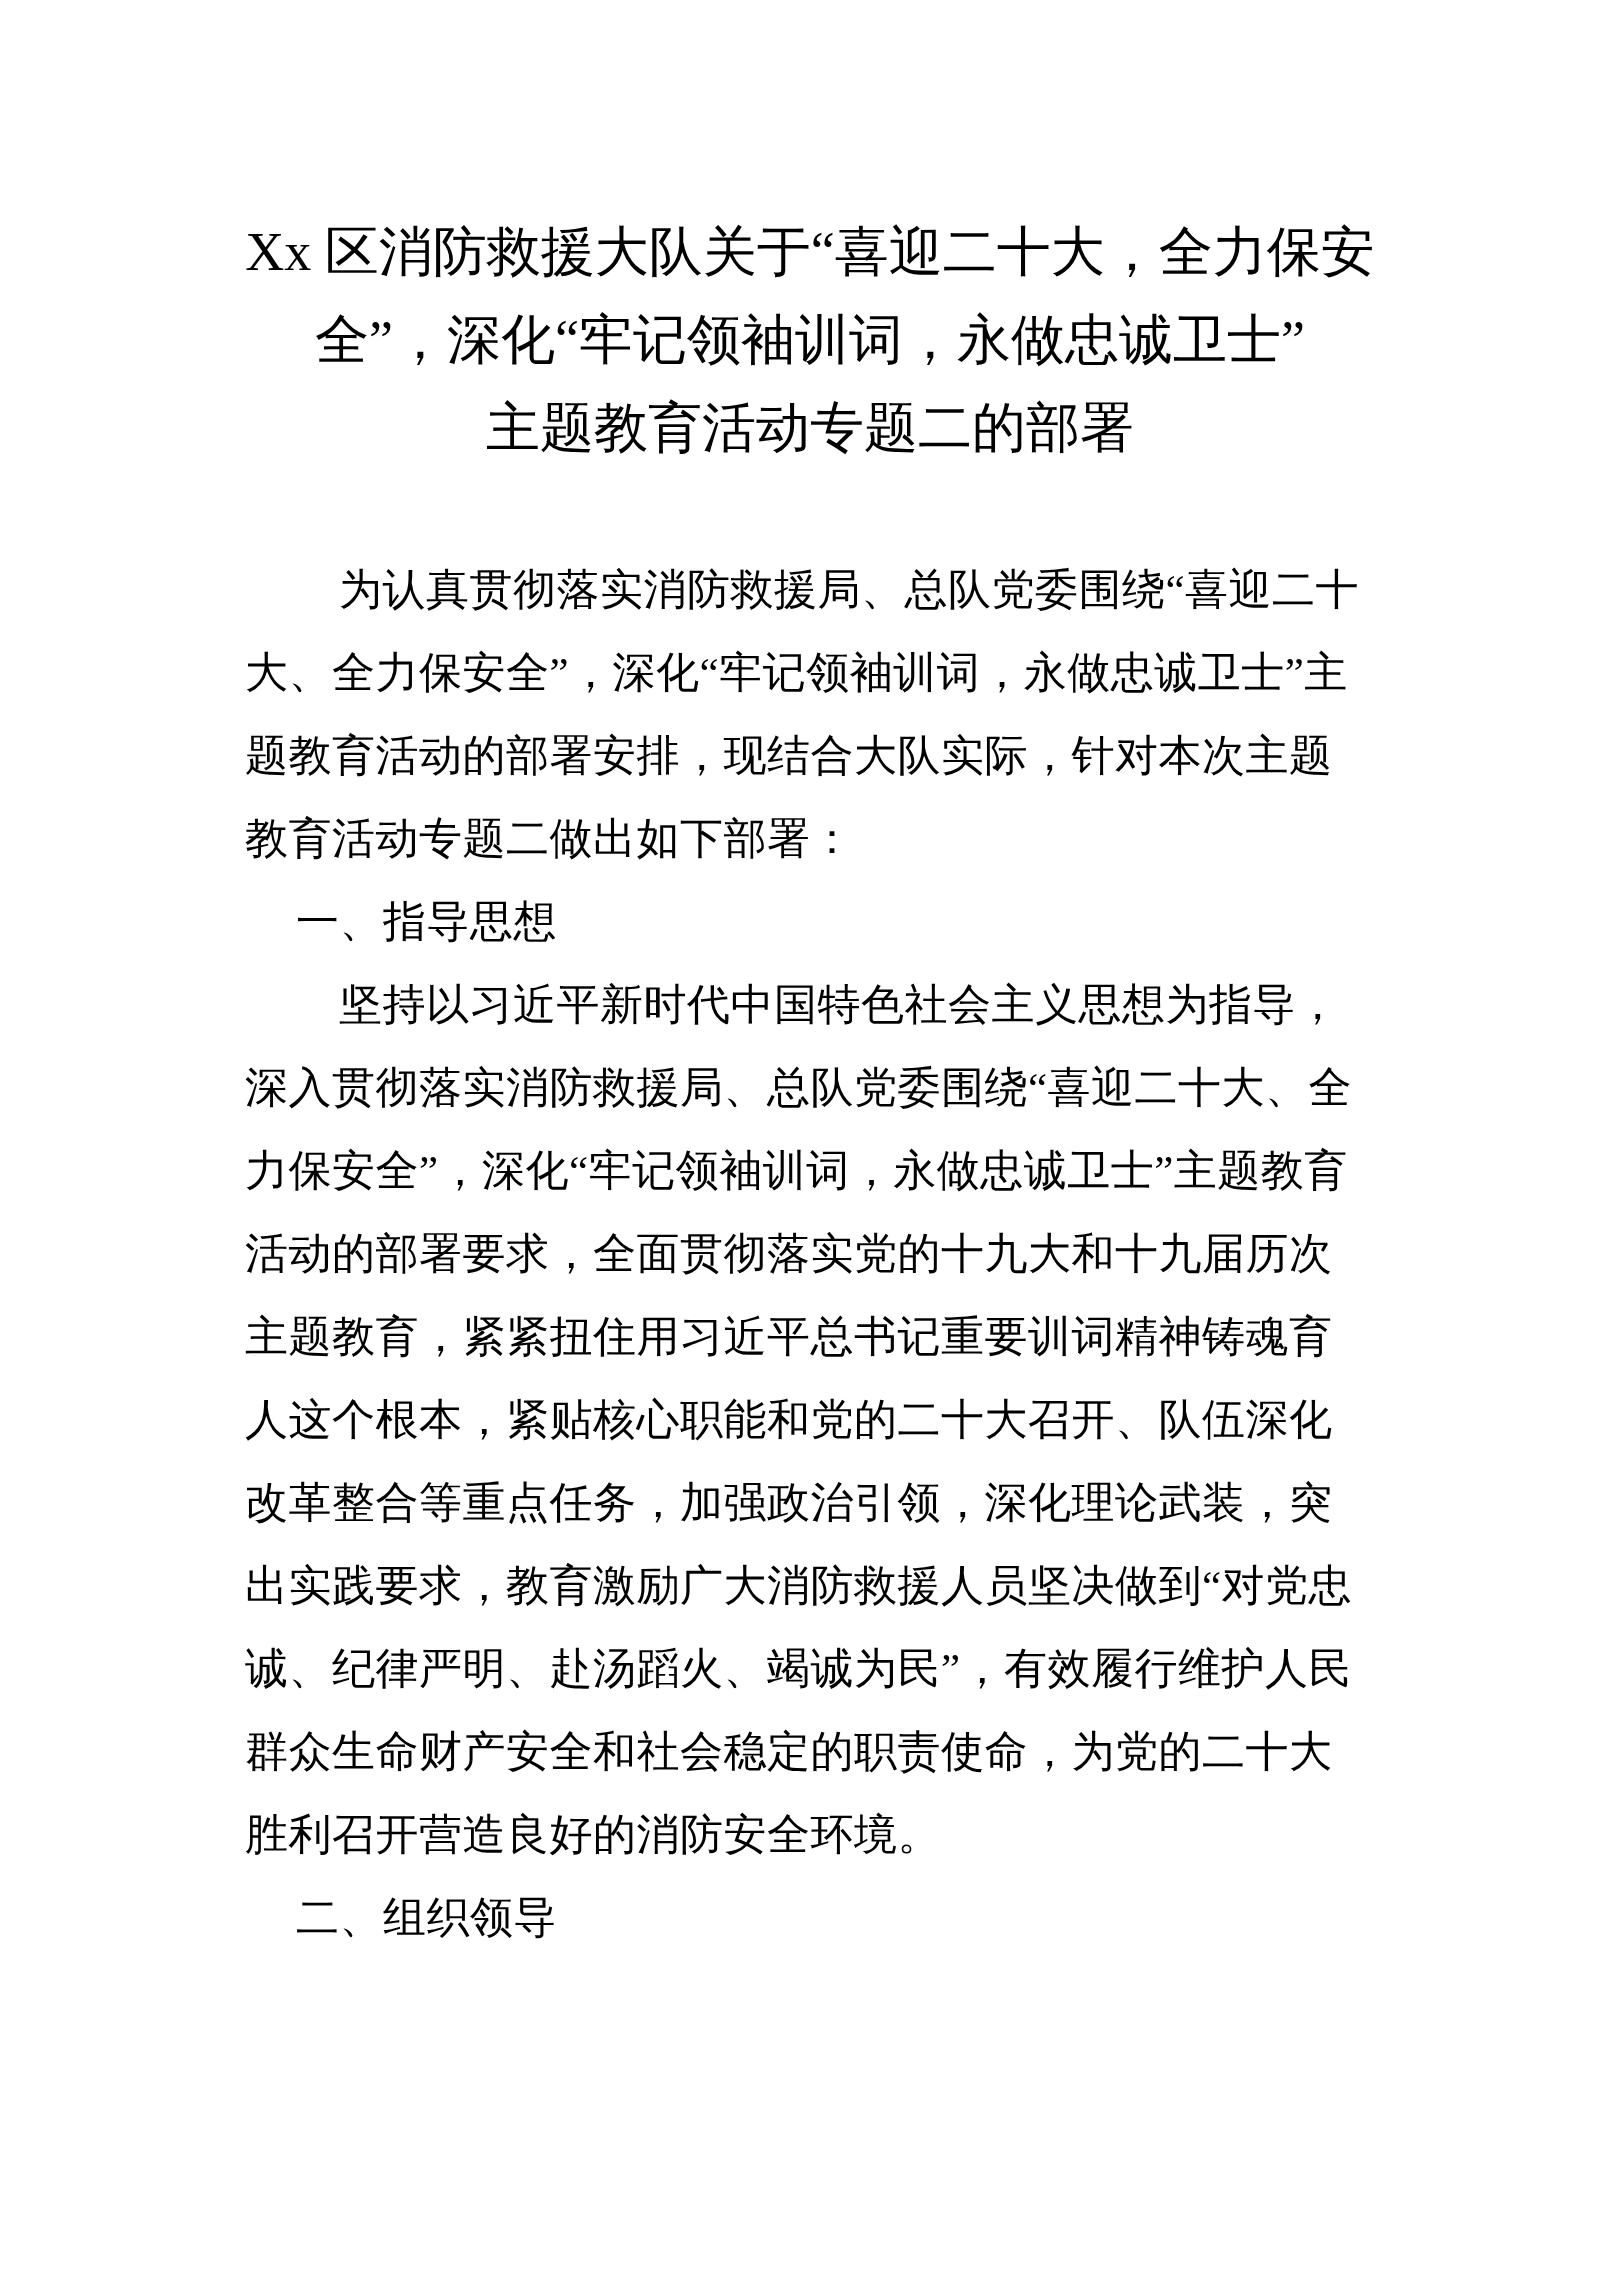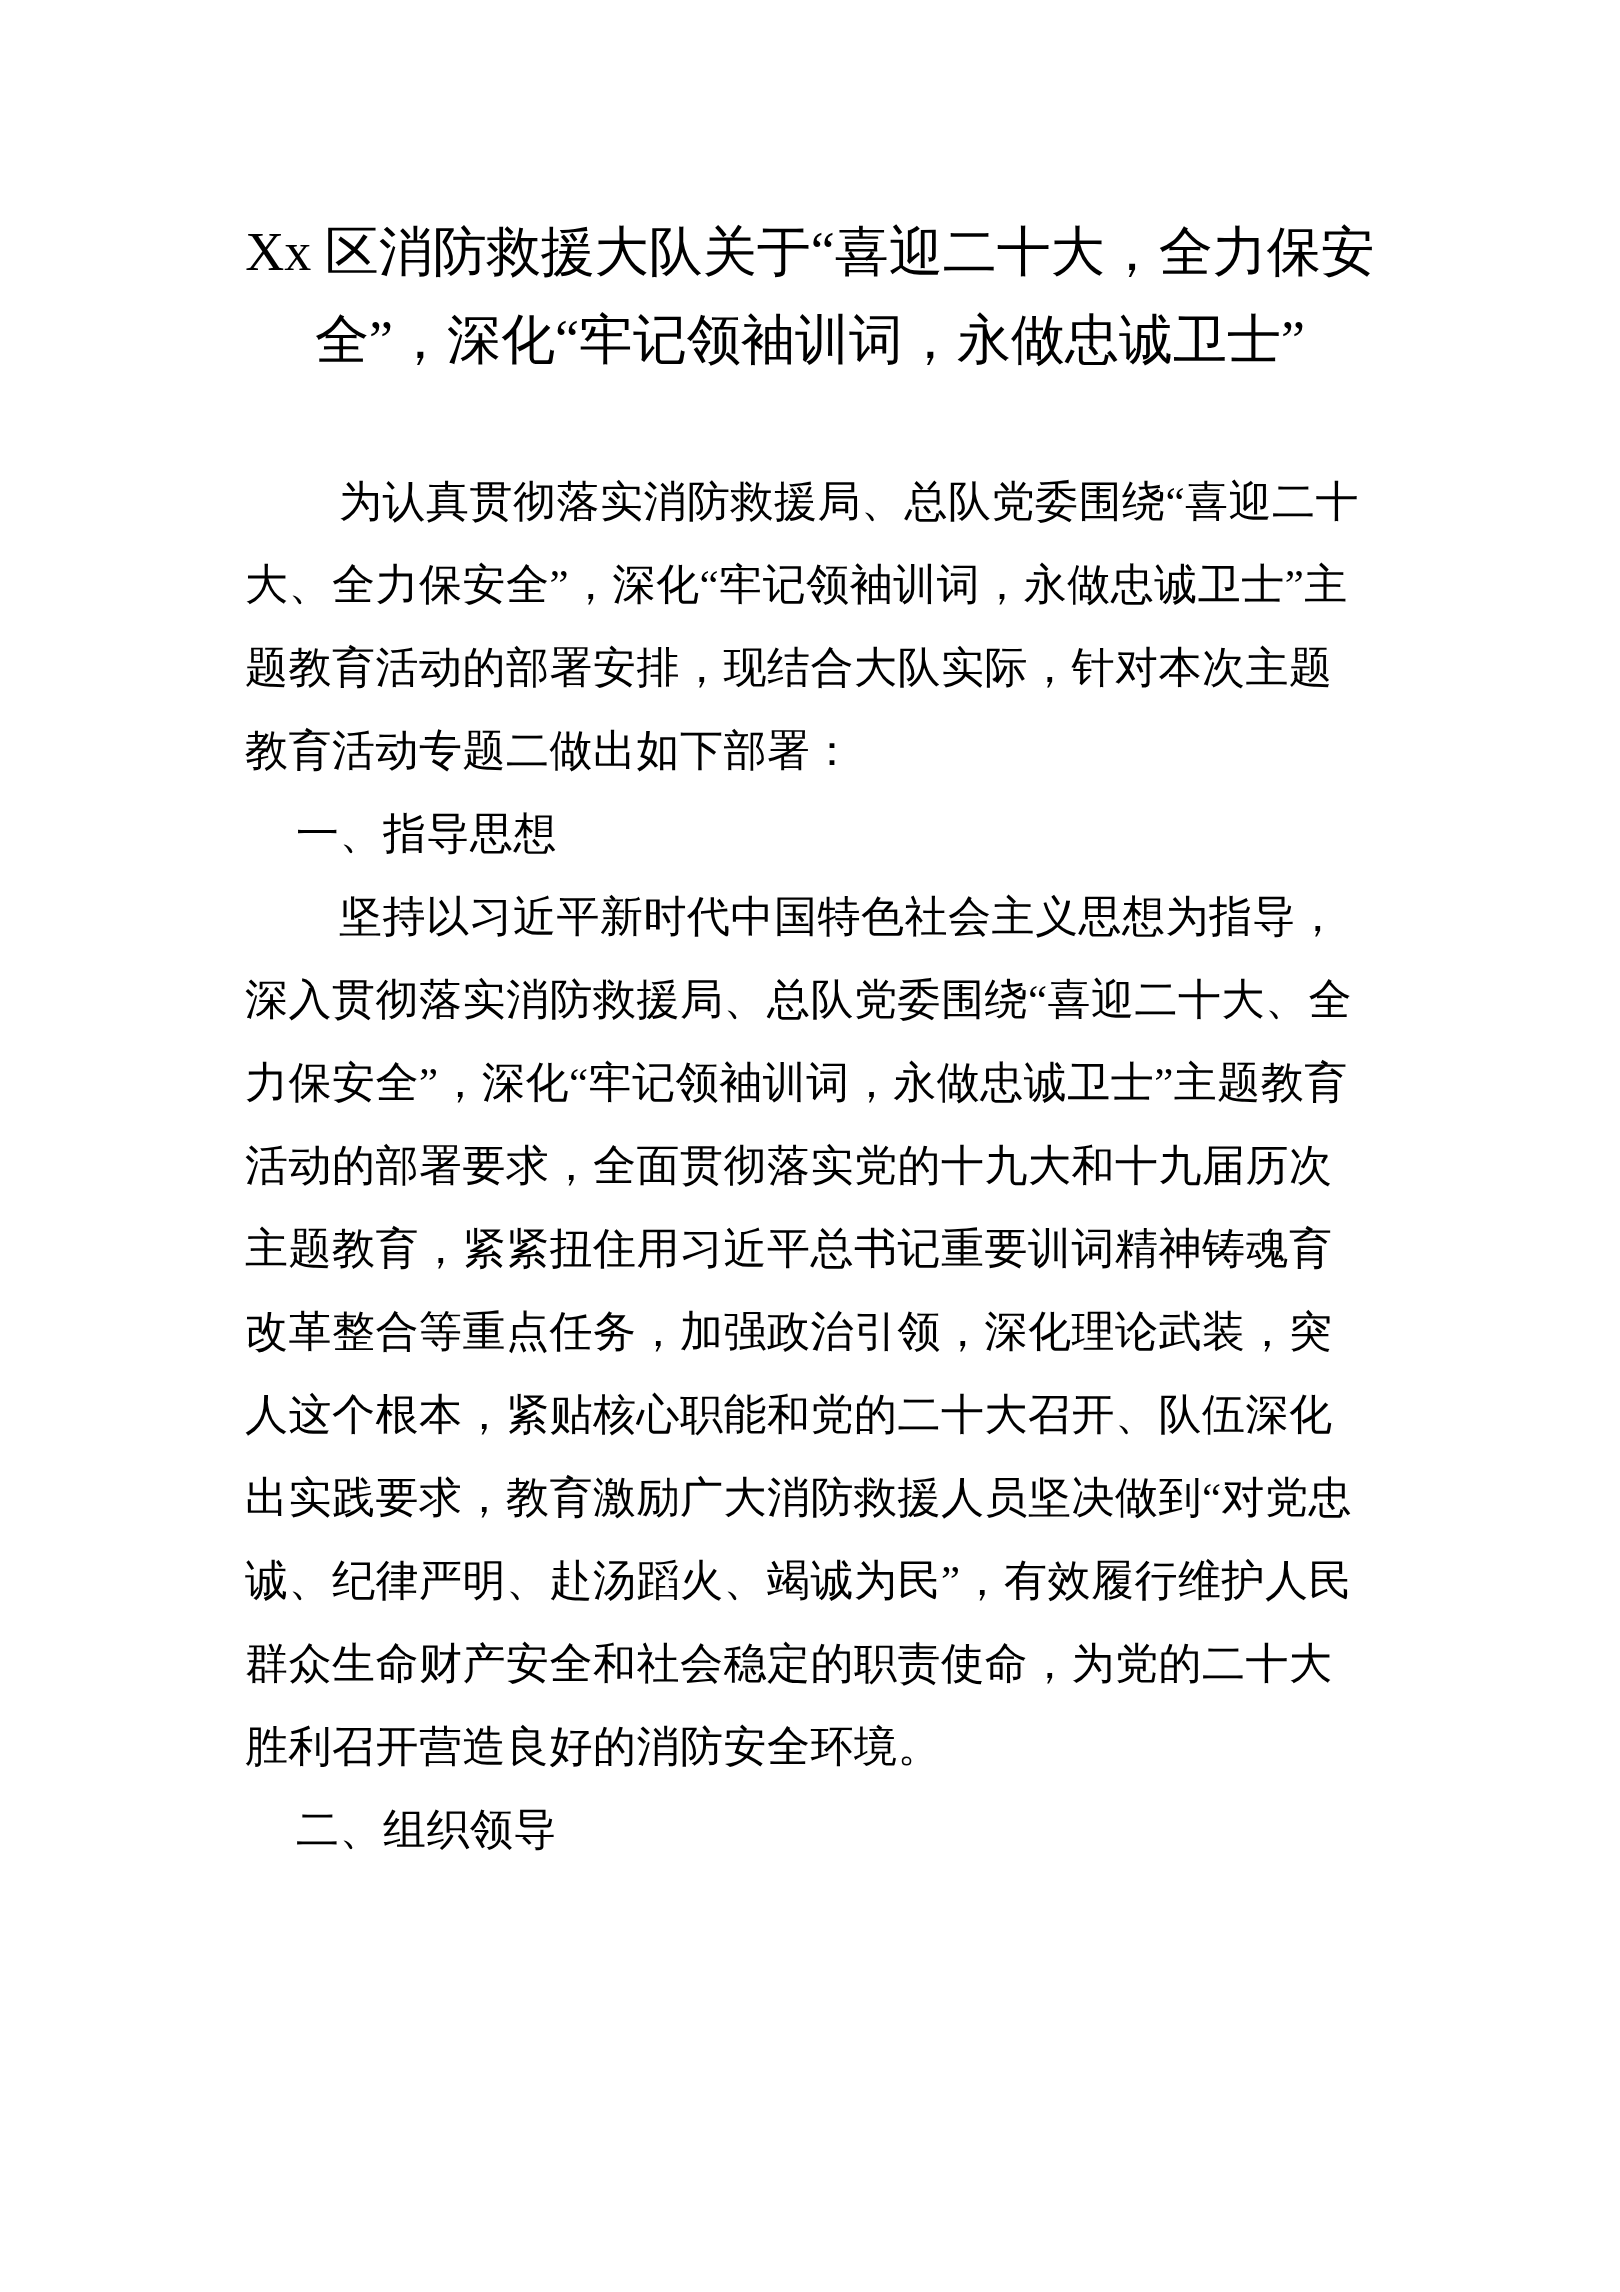--- a/index.html
+++ b/index.html
@@ -42,41 +42,42 @@
   }
 </style>
 </head>
 <body>
 
 <div class="page">
 
   <div class="doc-title">
     <div class="title-line">Xx 区消防救援大队关于“喜迎二十大，全力保安</div>
     <div class="title-line">全”，深化“牢记领袖训词，永做忠诚卫士”</div>
+    <div class="title-line">主题教育活动专题二的部署</div>
   </div>
 
   <div class="doc-body">
 
     <div class="paragraph">
       <div class="text-line first-line">为认真贯彻落实消防救援局、总队党委围绕“喜迎二十</div>
       <div class="text-line">大、全力保安全”，深化“牢记领袖训词，永做忠诚卫士”主</div>
       <div class="text-line">题教育活动的部署安排，现结合大队实际，针对本次主题</div>
       <div class="text-line">教育活动专题二做出如下部署：</div>
     </div>
 
     <div class="section-heading">一、指导思想</div>
 
     <div class="paragraph">
       <div class="text-line first-line">坚持以习近平新时代中国特色社会主义思想为指导，</div>
       <div class="text-line">深入贯彻落实消防救援局、总队党委围绕“喜迎二十大、全</div>
       <div class="text-line">力保安全”，深化“牢记领袖训词，永做忠诚卫士”主题教育</div>
       <div class="text-line">活动的部署要求，全面贯彻落实党的十九大和十九届历次</div>
       <div class="text-line">主题教育，紧紧扭住用习近平总书记重要训词精神铸魂育</div>
+      <div class="text-line">人这个根本，紧贴核心职能和党的二十大召开、队伍深化</div>
       <div class="text-line">改革整合等重点任务，加强政治引领，深化理论武装，突</div>
-      <div class="text-line">人这个根本，紧贴核心职能和党的二十大召开、队伍深化</div>
       <div class="text-line">出实践要求，教育激励广大消防救援人员坚决做到“对党忠</div>
       <div class="text-line">诚、纪律严明、赴汤蹈火、竭诚为民”，有效履行维护人民</div>
       <div class="text-line">群众生命财产安全和社会稳定的职责使命，为党的二十大</div>
       <div class="text-line">胜利召开营造良好的消防安全环境。</div>
     </div>
 
     <div class="section-heading">二、组织领导</div>
 
 
   </div>

